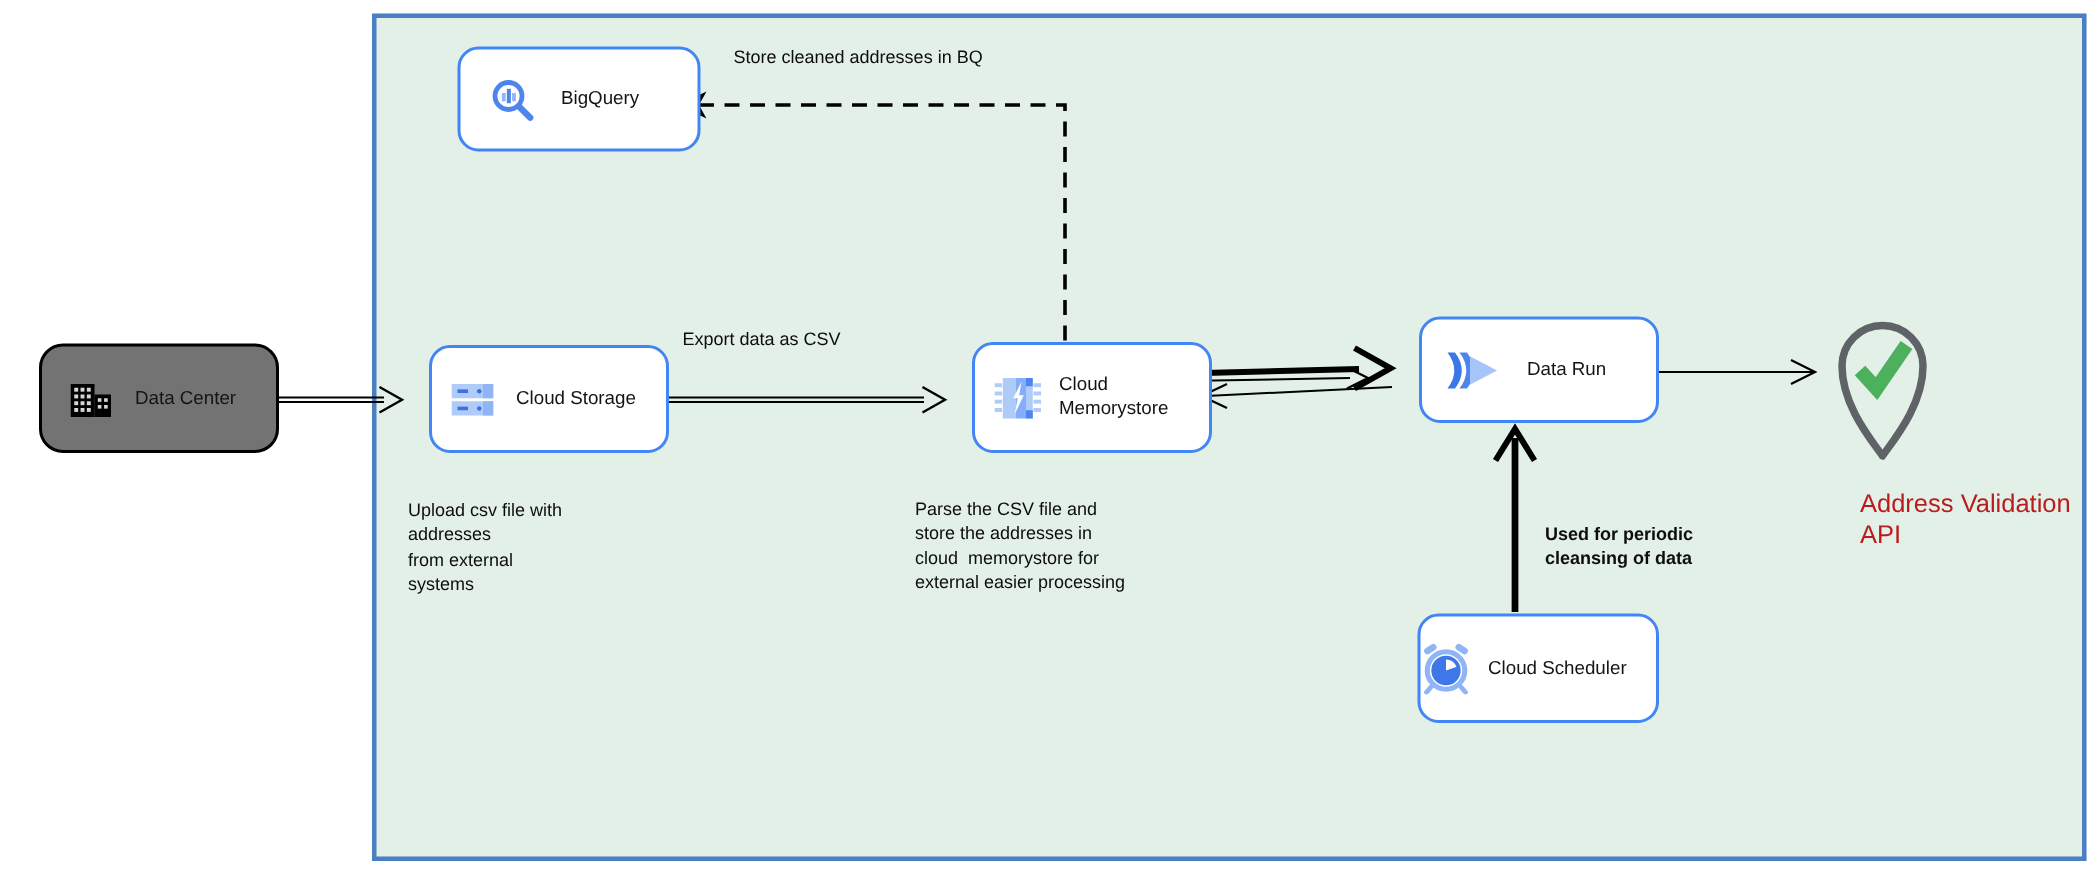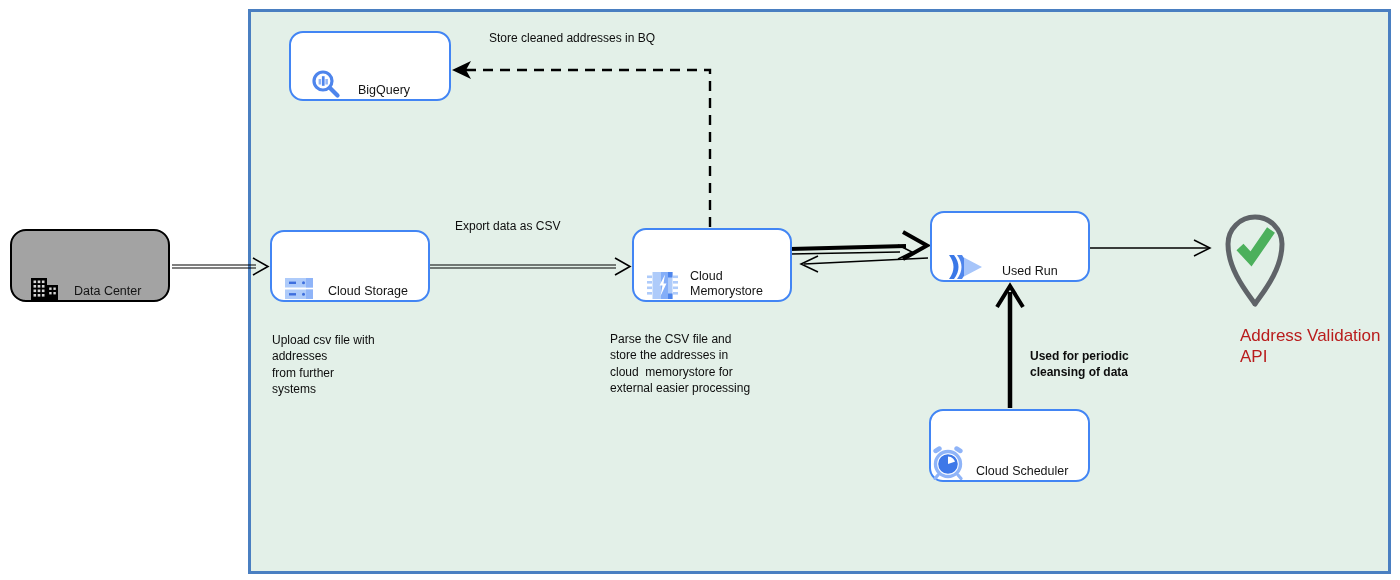--- a/index.html
+++ b/index.html
@@ -5,25 +5,25 @@
   html,body{margin:0;padding:0;}
   body{
     width:1400px;height:580px;position:relative;background:#ffffff;
     font-family:"Liberation Sans", sans-serif;overflow:hidden;
   }
   .container{
     position:absolute;left:248px;top:9px;width:1143px;height:565px;
     background:#e3f0e8;border:3px solid #4a7fc1;box-sizing:border-box;
   }
   .node{
-    position:absolute;display:flex;align-items:flex-end;box-sizing:border-box;
-    background:#ffffff;border:2px solid #4285f4;border-radius:14px;
+    position:absolute;display:flex;align-items:center;box-sizing:border-box;
+    background:#ffffff;border:2px solid #4285f4;border-radius:14px;margin-left:16px;
   }
   .node .label{font-size:12.5px;color:#141414;line-height:1.25;}
-  .node.datacenter{background:#a3a3a3;border:2px solid #000000;border-radius:16px;}
+  .node.datacenter{background:#737373;border:2px solid #000000;border-radius:16px;}
   .note{
     position:absolute;font-size:12px;color:#0d0d0d;line-height:1.36;
     white-space:pre-wrap;
   }
   .edges{position:absolute;left:0;top:0;pointer-events:none;}
   .pin-label{position:absolute;font-size:17px;color:#b91c1c;line-height:1.25;width:150px;}
 </style>
 </head>
 <body>
 
@@ -146,21 +146,21 @@
   </svg>
   <span class="label" style="width:92px;">Cloud Memorystore</span>
 </div>
 
 <div class="node" style="left:930px;top:211px;width:160px;height:71px;padding-left:16px;gap:18px;">
   <svg width="36" height="26" viewBox="0 0 36 26">
     <path d="M1,1 Q10,13 1,25 L6,25 Q15,13 6,1 Z" fill="#3a78e7"></path>
     <path d="M9,1 L14,1 Q23,13 14,25 L9,25 Q18,13 9,1 Z" fill="#4e85ec"></path>
     <path d="M16,3.5 L34,13 L16,22.5 Z" fill="#a6c5fa"></path>
   </svg>
-  <span class="label">Used Run</span>
+  <span class="label">Data Run</span>
 </div>
 
 <div class="node" style="left:929px;top:409px;width:161px;height:73px;gap:11px;">
   <svg width="34" height="34" viewBox="0 0 34 34">
     <rect x="2" y="1.5" width="9" height="4.5" rx="2.2" fill="#8fb4f8" transform="rotate(-33 6.5 3.7)"></rect>
     <rect x="23" y="1.5" width="9" height="4.5" rx="2.2" fill="#8fb4f8" transform="rotate(33 27.5 3.7)"></rect>
     <line x1="7" y1="29" x2="4" y2="32.5" stroke="#8fb4f8" stroke-width="3.2" stroke-linecap="round"></line>
     <line x1="27" y1="29" x2="30" y2="32.5" stroke="#8fb4f8" stroke-width="3.2" stroke-linecap="round"></line>
     <circle cx="17" cy="18" r="12.5" stroke="#8fb4f8" stroke-width="3.4" fill="#fff"></circle>
     <circle cx="17" cy="18" r="8.6" stroke="#3e78e8" stroke-width="2.4" fill="#fff"></circle>
@@ -172,20 +172,20 @@
 <svg style="position:absolute;left:1220px;top:208px;" width="70" height="100" viewBox="0 0 70 100">
   <path d="M35,96 C29,87 8,63 8,36 A27,27 0 1 1 62,36 C62,63 41,87 35,96 Z" stroke="#5f6368" stroke-width="5" fill="none" stroke-linejoin="round"></path>
   <polyline points="20,39 31,51 51,22" stroke="#4cb05c" stroke-width="9.5" fill="none"></polyline>
 </svg>
 <div class="pin-label" style="left:1240px;top:325px;">Address Validation API</div>
 
 <div class="note" style="left:489px;top:30px;">Store cleaned addresses in BQ</div>
 <div class="note" style="left:455px;top:218px;">Export data as CSV</div>
 <div class="note" style="left:272px;top:332px;">Upload csv file with
 addresses
-from further
+from external
 systems</div>
 <div class="note" style="left:610px;top:331px;">Parse the CSV file and
 store the addresses in
 cloud  memorystore for
 external easier processing</div>
 <div class="note" style="left:1030px;top:348px;font-weight:bold;">Used for periodic
 cleansing of data</div>
 
 </body></html>

